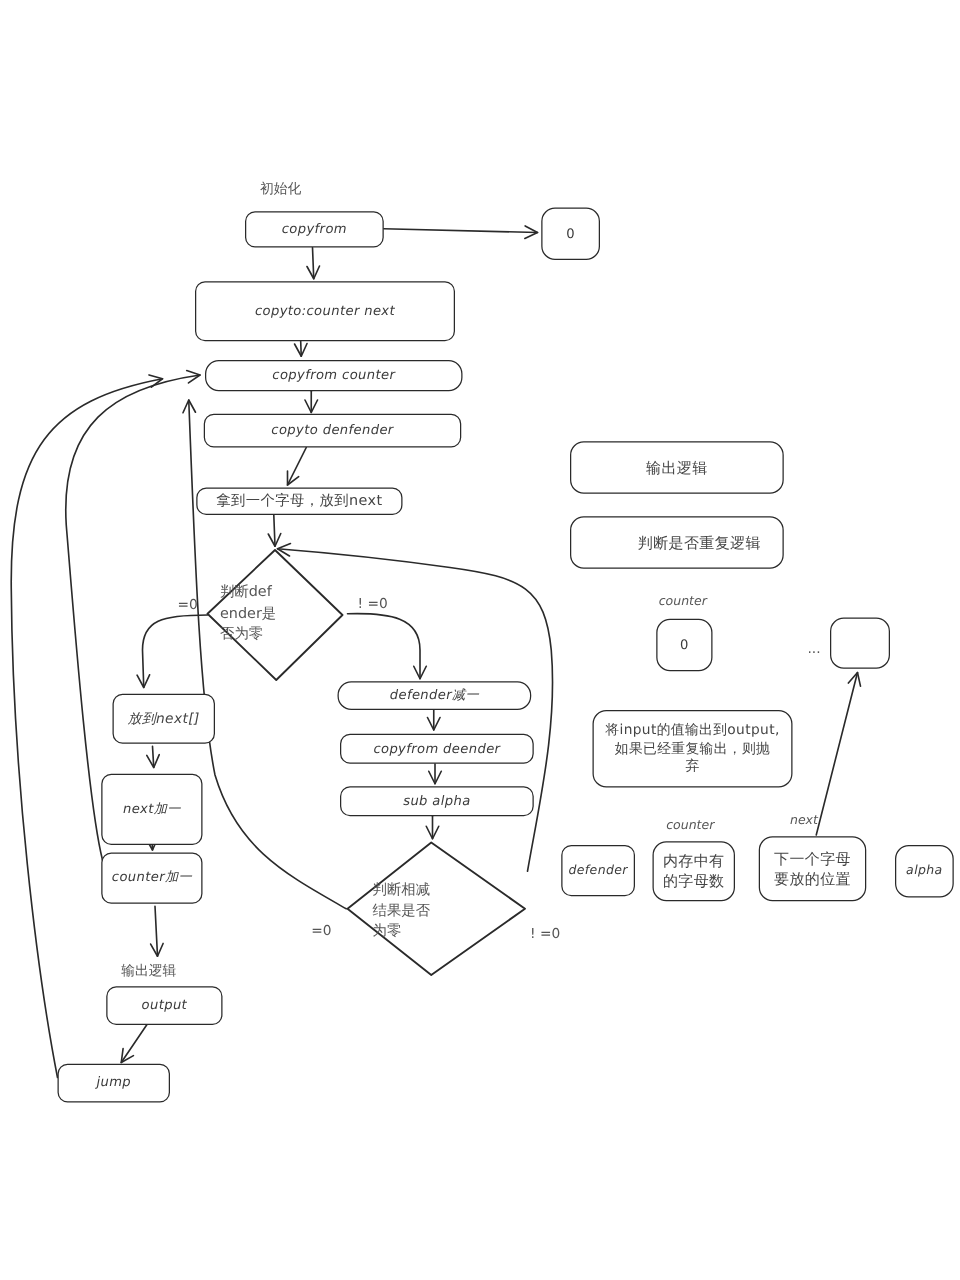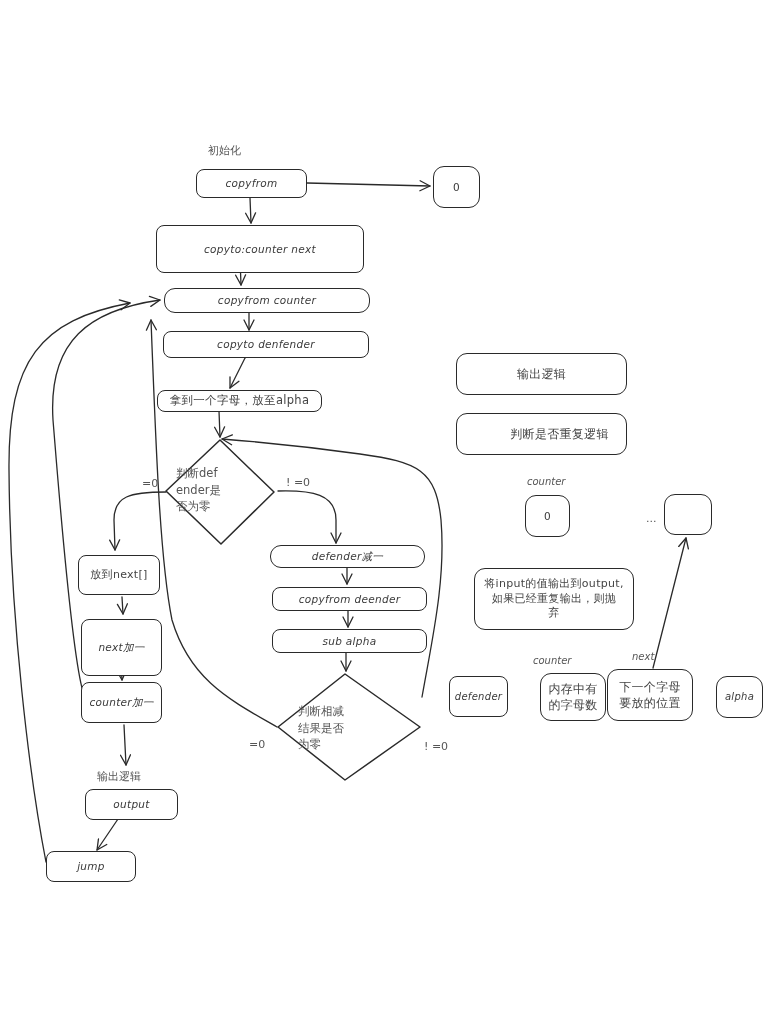--- a/index.html
+++ b/index.html
@@ -74,30 +74,30 @@
 <div class="label" style="left:142px;top:477px;">=0</div>
 <div class="label" style="left:286px;top:476px;">! =0</div>
 <div class="label" style="left:249px;top:738px;">=0</div>
 <div class="label" style="left:424px;top:740px;">! =0</div>
 
 <div class="node" style="left:196px;top:169px;width:111px;height:29px;">copyfrom</div>
 <div class="node big" style="left:433px;top:166px;width:47px;height:42px;font-style:normal;">0</div>
 <div class="node" style="left:156px;top:225px;width:208px;height:48px;">copyto:counter next</div>
 <div class="node" style="left:164px;top:288px;width:206px;height:25px;border-radius:11px;">copyfrom counter</div>
 <div class="node" style="left:163px;top:331px;width:206px;height:27px;">copyto denfender</div>
-<div class="node cn" style="left:157px;top:390px;width:165px;height:22px;font-size:11.5px;">拿到一个字母，放至alpha</div>
+<div class="node cn" style="left:157px;top:390px;width:165px;height:22px;font-size:11.5px;">拿到一个字母，放到next</div>
 
 <div class="dtext" style="left:176px;top:465px;width:90px;white-space:pre-line;">判断def
 ender是
 否为零</div>
 <div class="dtext" style="left:298px;top:703px;width:95px;white-space:pre-line;">判断相减
 结果是否
 为零</div>
 
-<div class="node cn" style="left:78px;top:555px;width:82px;height:40px;font-size:11px;">放到next[]</div>
+<div class="node cn" style="left:90px;top:555px;width:82px;height:40px;font-size:11px;font-style:italic;">放到next[]</div>
 <div class="node" style="left:81px;top:619px;width:81px;height:57px;">next加一</div>
 <div class="node" style="left:81px;top:682px;width:81px;height:41px;">counter加一</div>
 <div class="node" style="left:85px;top:789px;width:93px;height:31px;">output</div>
 <div class="node" style="left:46px;top:851px;width:90px;height:31px;">jump</div>
 
 <div class="node" style="left:270px;top:545px;width:155px;height:23px;border-radius:11px;">defender减一</div>
 <div class="node" style="left:272px;top:587px;width:155px;height:24px;">copyfrom deender</div>
 <div class="node" style="left:272px;top:629px;width:155px;height:24px;">sub alpha</div>
 
 <div class="node cn big" style="left:456px;top:353px;width:171px;height:42px;">输出逻辑</div>
@@ -108,20 +108,20 @@
 <div class="label" style="left:646px;top:512px;">...</div>
 <div class="node big" style="left:664px;top:494px;width:48px;height:41px;"></div>
 
 <div class="node cn big" style="left:474px;top:568px;width:160px;height:62px;font-size:11px;white-space:pre-line;">将input的值输出到output,
 如果已经重复输出，则抛
 弃</div>
 
 <div class="node" style="left:449px;top:676px;width:59px;height:41px;font-size:10px;">defender</div>
 
 <div class="label it" style="left:533px;top:655px;">counter</div>
-<div class="node cn big" style="left:540px;top:673px;width:66px;height:48px;white-space:pre-line;">内存中有
+<div class="node cn big" style="left:522px;top:673px;width:66px;height:48px;white-space:pre-line;">内存中有
 的字母数</div>
 
 <div class="label it" style="left:632px;top:651px;">next</div>
 <div class="node cn big" style="left:607px;top:669px;width:86px;height:52px;white-space:pre-line;">下一个字母
 要放的位置</div>
 
 <div class="node big" style="left:716px;top:676px;width:47px;height:42px;font-size:10px;">alpha</div>
 
 </body></html>

